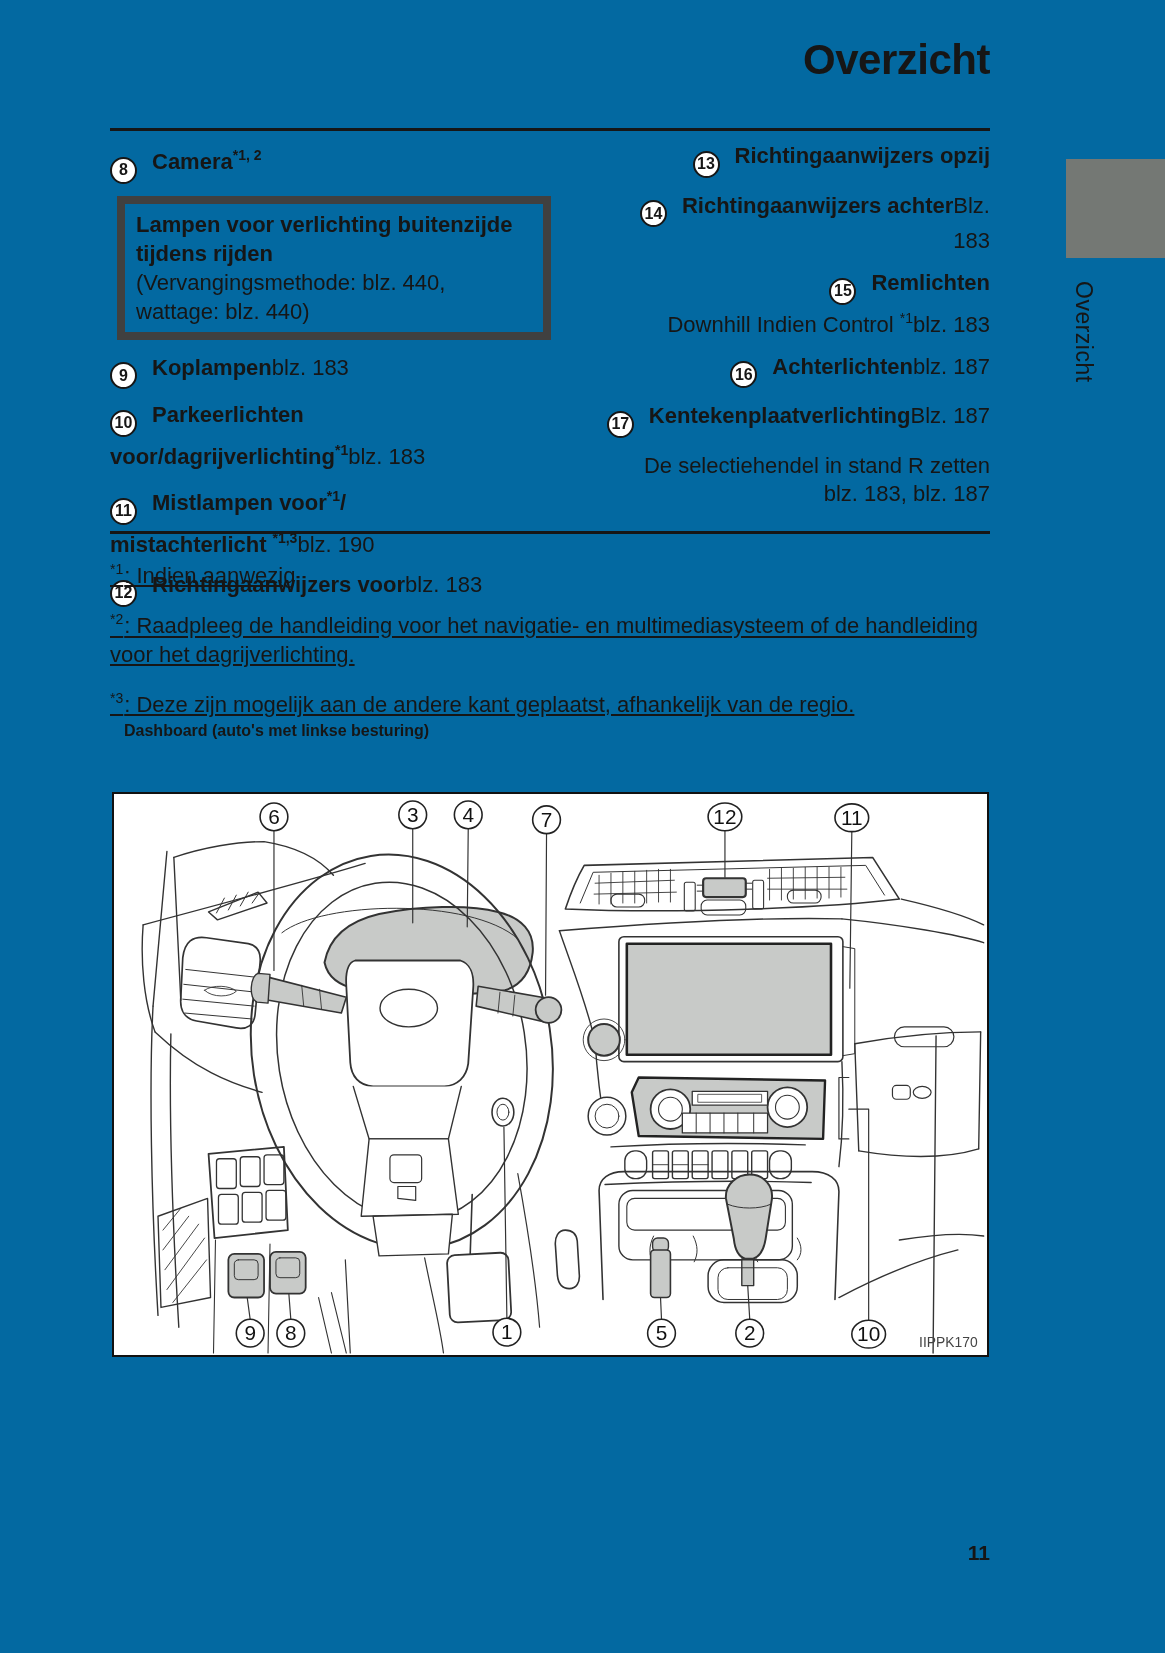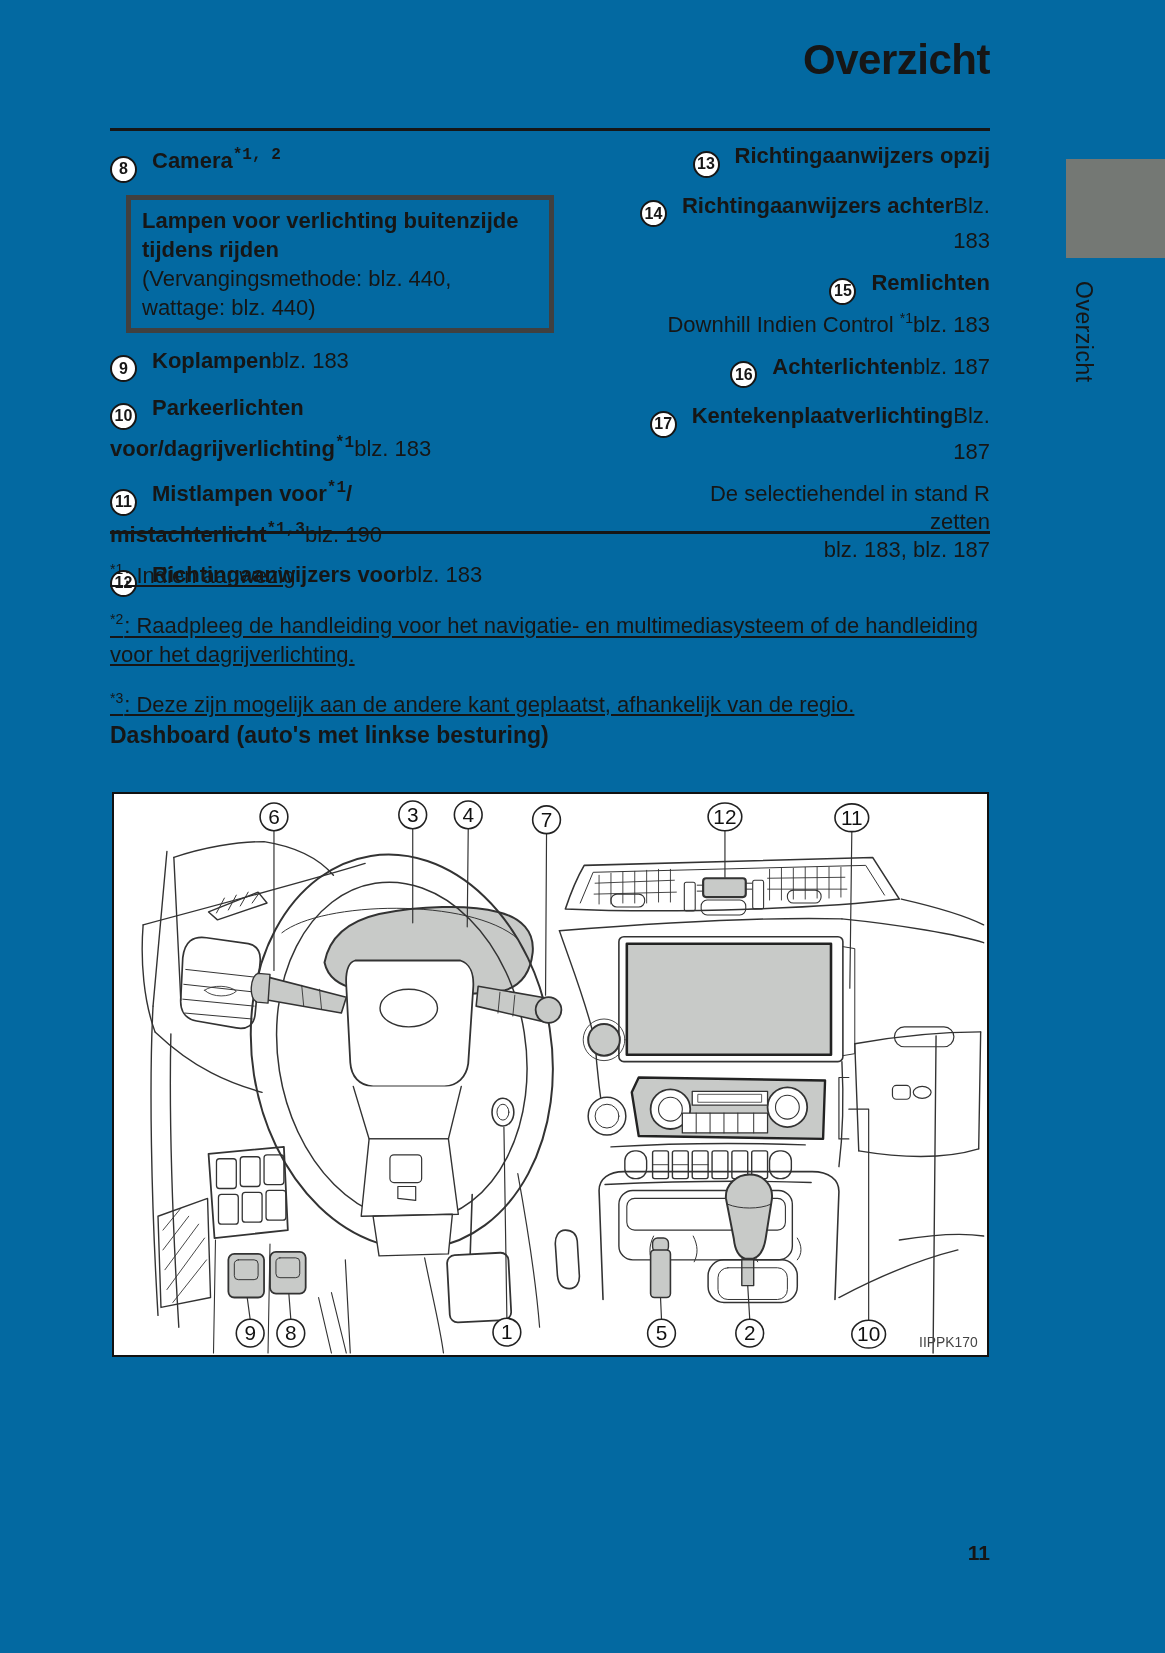--- a/index.html
+++ b/index.html
@@ -12,30 +12,30 @@
   .cols{position:absolute;left:110px;top:142px;width:880px;display:flex;}
   .col-l{width:445px;} .col-r{width:402px;margin-left:53px;text-align:right;}
   .item{font-size:22px;line-height:28px;margin-bottom:12px;}
   .col-r .item{margin-bottom:14px;}
   .line{display:block;}
   .num{display:inline-flex;align-items:center;justify-content:center;width:27px;height:27px;
        border:2px solid #161616;border-radius:50%;font-size:16px;font-weight:700;
        margin-right:15px;vertical-align:-6px;box-sizing:border-box;background:#fff;}
   .bl{font-weight:700;}
   .pg{font-weight:400;}
-  sup.sp{font-size:16px;position:relative;top:-1px;font-weight:700;font-family:Liberation Mono, monospace;}
+  sup.sp{font-size:14px;position:relative;top:-1px;font-weight:700;}
   sup.spr{font-size:14px;position:relative;top:-1px;font-weight:400;}
   .sub{margin-left:38px;}
   .sub sup{margin-left:6px;}
-  .infobox{border:5px solid #404040;width:396px;padding:6px 11px;margin:4px 0 14px 16px;
+  .infobox{border:8px solid #404040;width:396px;padding:6px 11px;margin:4px 0 14px 7px;
            font-size:22px;line-height:29px;}
   .footnotes{position:absolute;left:110px;top:556px;width:884px;font-size:22px;line-height:28px;}
   .fn{margin-bottom:16px;text-decoration:underline;}
   .fn sup{margin-right:1px;}
-  .dash-heading{position:absolute;left:110px;top:722px;font-size:23px;font-weight:700;}
+  .dash-heading{position:absolute;left:124px;top:722px;font-size:16px;font-weight:700;}
   .diagram{position:absolute;left:112px;top:792px;width:873px;height:561px;border:2.5px solid #111;background:#fff;}
   .diagram svg{display:block;width:100%;height:100%;}
   .tab{position:absolute;left:1066px;top:159px;width:99px;height:99px;background:#747874;}
   .tab-text{position:absolute;left:1070px;top:281px;writing-mode:vertical-rl;
             font-size:23px;letter-spacing:0.5px;color:#161616;}
   .page-num{position:absolute;top:1541px;right:175px;font-size:21px;font-weight:700;}
 </style>
 </head>
 <body>
 
@@ -64,21 +64,21 @@
         <span class="line"><span class="num">9</span><span class="bl">Koplampen</span><span class="pg">blz. 183</span></span>
       </div>
 
       <div class="item">
         <span class="line"><span class="num">10</span><span class="bl">Parkeerlichten</span></span>
         <span class="line"><span class="bl">voor/dagrijverlichting</span><sup class="sp">*1</sup><span class="pg">blz. 183</span></span>
       </div>
 
       <div class="item">
         <span class="line"><span class="num">11</span><span class="bl">Mistlampen voor</span><sup class="sp">*1</sup><span class="bl">/</span></span>
-        <span class="line"><span class="bl">mistachterlicht</span><sup class="sp" style="">*1,3</sup><span class="pg">blz. 190</span></span>
+        <span class="line"><span class="bl">mistachterlicht</span><sup class="sp" style="margin-left:6px;">*1,3</sup><span class="pg">blz. 190</span></span>
       </div>
 
       <div class="item">
         <span class="line"><span class="num">12</span><span class="bl">Richtingaanwijzers voor</span><span class="pg">blz. 183</span></span>
       </div>
     </div>
 
     <div class="col-r">
 
       <div class="item">

